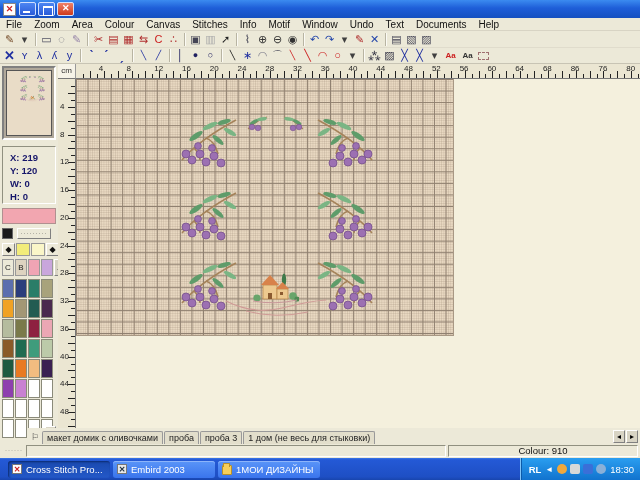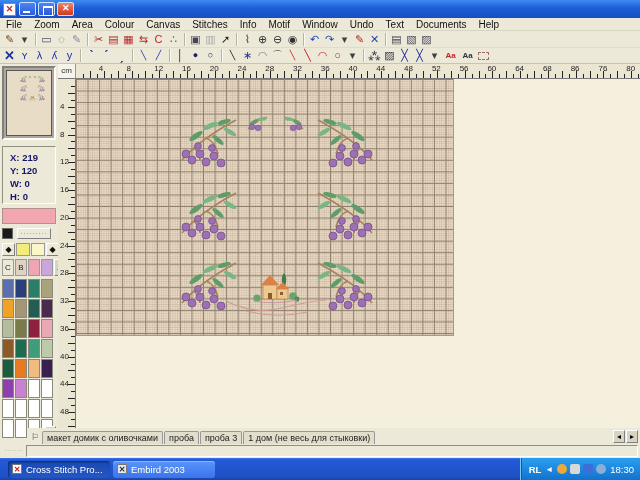--- a/index.html
+++ b/index.html
@@ -640,31 +640,36 @@
     </div>
   <div class="tab-arrows" style="position:absolute; right:2px; bottom:1px;">
     <span class="tab-arrow">◂</span>
     <span class="tab-arrow">▸</span>
   </div>
 </div>
 
 <div class="statusbar">
   <span class="grip-dots">······</span>
   <span class="status-cell status-left"></span>
+  <span class="status-cell status-right">Colour: 910</span>
 </div>
 
 <div class="taskbar">
   <div class="tasks" id="tasks">
       <span class="taskbtn active">
         <span class="task-ic ic-xs">✕</span>
         <span>Cross Stitch Pro...</span>
       </span>
       <span class="taskbtn">
         <span class="task-ic ic-embird">✕</span>
         <span>Embird 2003</span>
+      </span>
+      <span class="taskbtn">
+        <span class="task-ic ic-folder"></span>
+        <span>1МОИ ДИЗАЙНЫ</span>
       </span>
     </div>
   <div class="tray">
     <span class="tray-lang">RL</span>
     <span class="tray-chev">◄</span>
     <span id="tray-icons" style="display:flex;gap:3px;align-items:center;">
         <span class="tray-ic round" style="background-color: rgb(240, 168, 60);"></span>
         <span class="tray-ic" style="background-color: rgb(216, 216, 216);"></span>
         <span class="tray-ic" style="background-color: rgb(58, 111, 216);"></span>
         <span class="tray-ic round" style="background-color: rgb(138, 176, 216);"></span>

